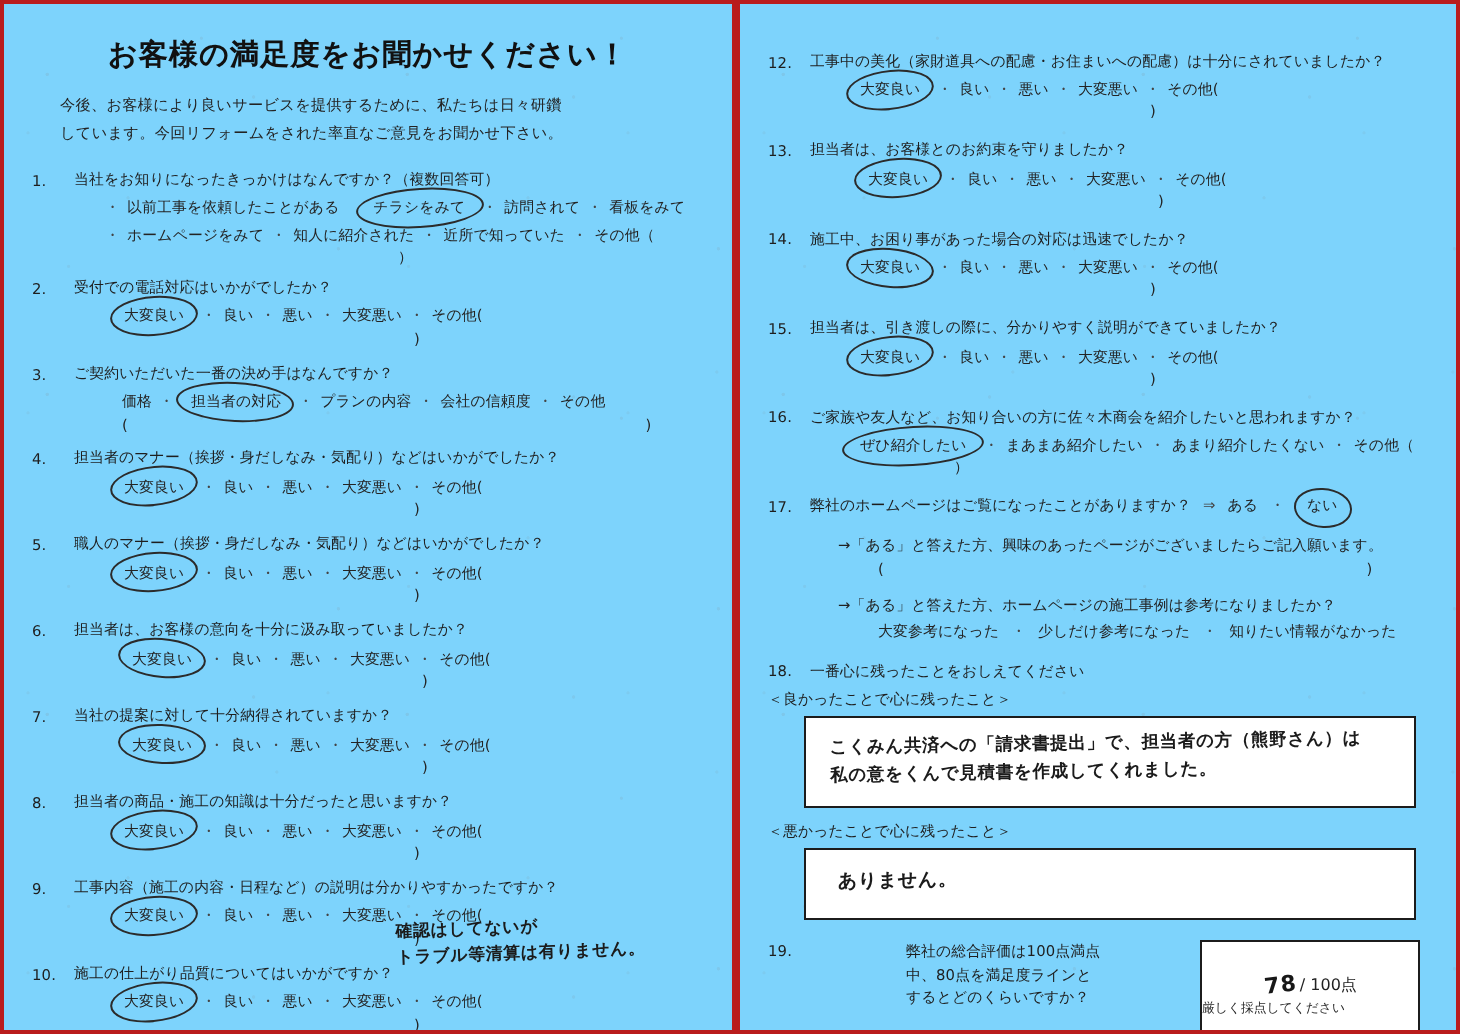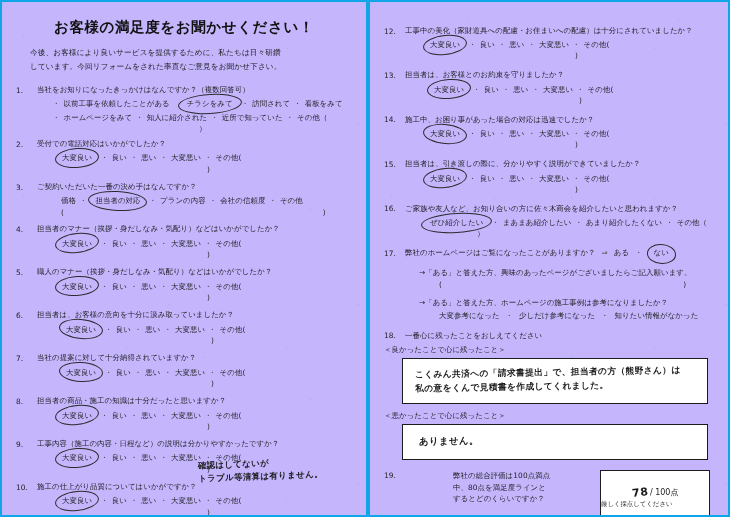--- a/index.html
+++ b/index.html
@@ -20,22 +20,22 @@
     position: absolute;
     inset: 0;
     display: flex;
     gap: 0;
     background: #fdfdfd;
   }
 
   
   .page {
     position: relative;
-    background: #c4b5fd;
-    border: 2px solid #0ea5e9;
+    background: #7dd3fc;
+    border: 2px solid #b91c1c;
     box-sizing: border-box;
     overflow: hidden;
   }
   .page-left {
     width: 368px;
     height: 517px;
   }
   .page-right {
     width: 362px;
     height: 517px;

